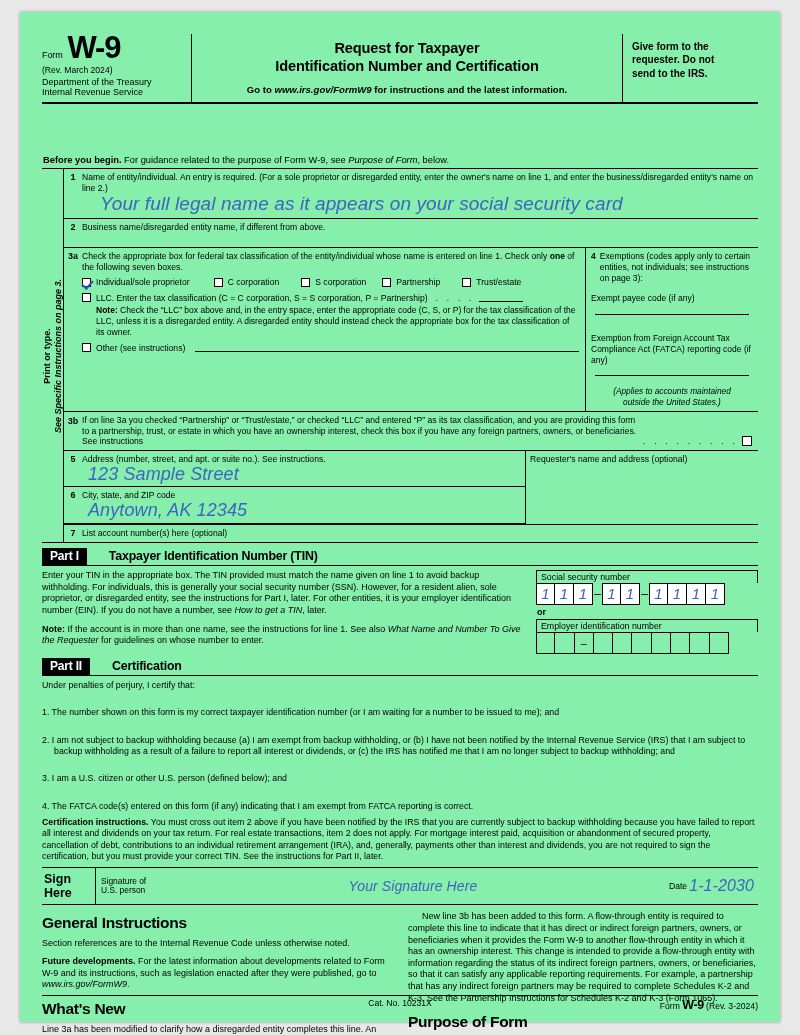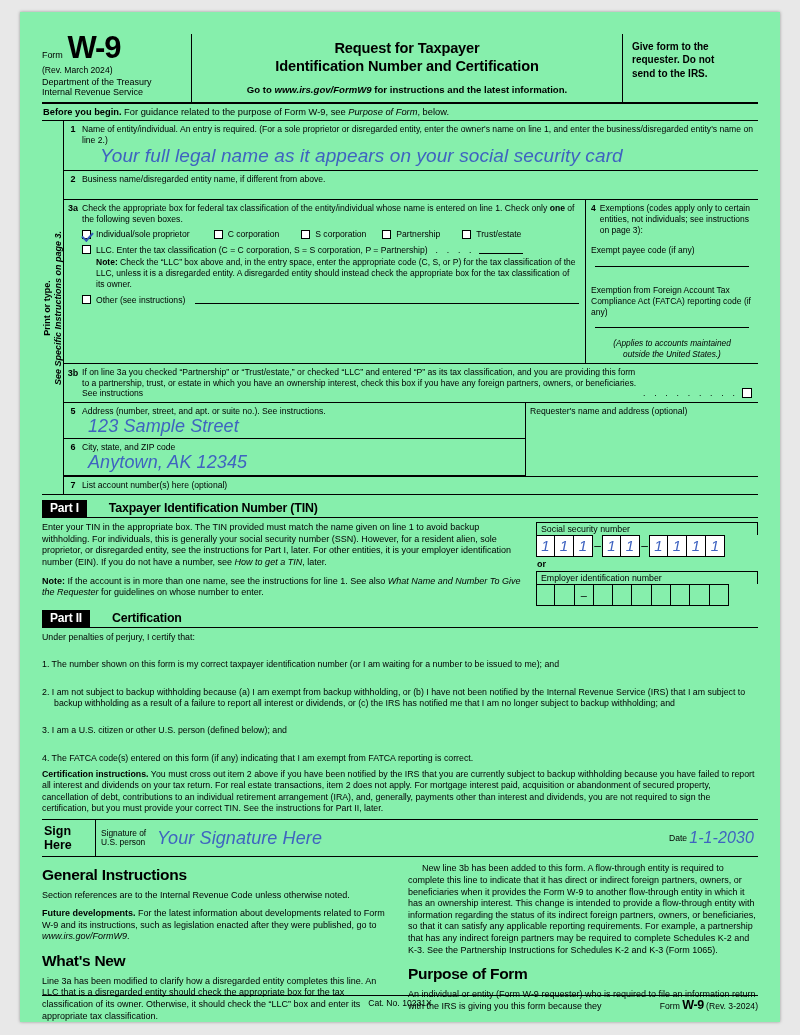--- a/index.html
+++ b/index.html
@@ -31,21 +31,21 @@
   .w9 { font-size: 31px; font-weight: bold; letter-spacing: -1.2px; line-height: .92; }
   .rev { font-size: 8.6px; margin-top: 2px; }
   .dept { font-size: 9px; line-height: 1.16; margin-top: 2px; font-weight: 400;}
 
   .title1 { font-size: 14.6px; font-weight: bold; line-height: 1.22; letter-spacing: -.15px; margin-top: 4px;}
   .goto { font-size: 9.6px; margin-top: 8px; font-weight: bold; }
   .goto i { font-style: italic; }
   .give { font-size: 10px; font-weight: bold; line-height: 1.34; }
 
   
-  .beforebar { font-size: 9.3px; padding: 3px 1px 3px 1px; border-bottom: 1.2px solid #000; }
+  .beforebar { font-size: 9.3px; padding: 3px 1px 3px 1px; border-bottom: 1.2px solid #000; margin-top: 48px; }
   .beforebar b { font-weight: bold; }
   .beforebar i { font-style: italic; }
 
   
   .body-wrap { display: flex; border-bottom: 1.2px solid #000; }
   .vert-col { width: 22px; border-right: 1.2px solid #000; position: relative; }
   .vert-txt {
     position: absolute; left: 50%; top: 50%;
     transform: translate(-50%,-50%) rotate(-90deg);
     white-space: nowrap; font-size: 9px; line-height: 1.25; text-align: center;
@@ -136,21 +136,21 @@
   
   .cert { font-size: 8.8px; line-height: 1.29; padding-top: 4px; }
   .cert p { margin: 0 0 5px 0; }
   .cert .ind { padding-left: 12px; text-indent: -12px; margin-top: 16px; }
   .cert b { font-weight: bold; }
 
   .signrow { display: flex; border-top: 1.5px solid #000; border-bottom: 1.5px solid #000; margin-top: 3px; }
   .signhere { width: 54px; font-size: 12.5px; font-weight: bold; line-height: 1.12; padding: 4px 0 4px 2px; border-right:1.1px solid #000; }
   .signbody { flex: 1; display: flex; align-items: center; padding: 2px 4px 2px 5px; }
   .sigcap { font-size: 8.4px; line-height: 1.15; width: 48px; }
-  .sigval { font-size: 18px; padding-left: 8px; flex: 1; }
+  .sigval { font-size: 14px; padding-left: 8px; flex: 1; text-align: center; }
   .datecap { font-size: 8.6px; padding-right: 2px; }
   .dateval { font-size: 16px; }
 
   
   .instr { display: flex; gap: 16px; padding-top: 6px; }
   .col { flex: 1; font-size: 9px; line-height: 1.29; }
   .col h2 { font-size: 15.5px; font-weight: bold; margin: 2px 0 5px 0; letter-spacing: -.3px; }
   .col h2.tight { margin-top: 8px; }
   .col p { margin: 0 0 6px 0; }
   .col b { font-weight: bold; }

